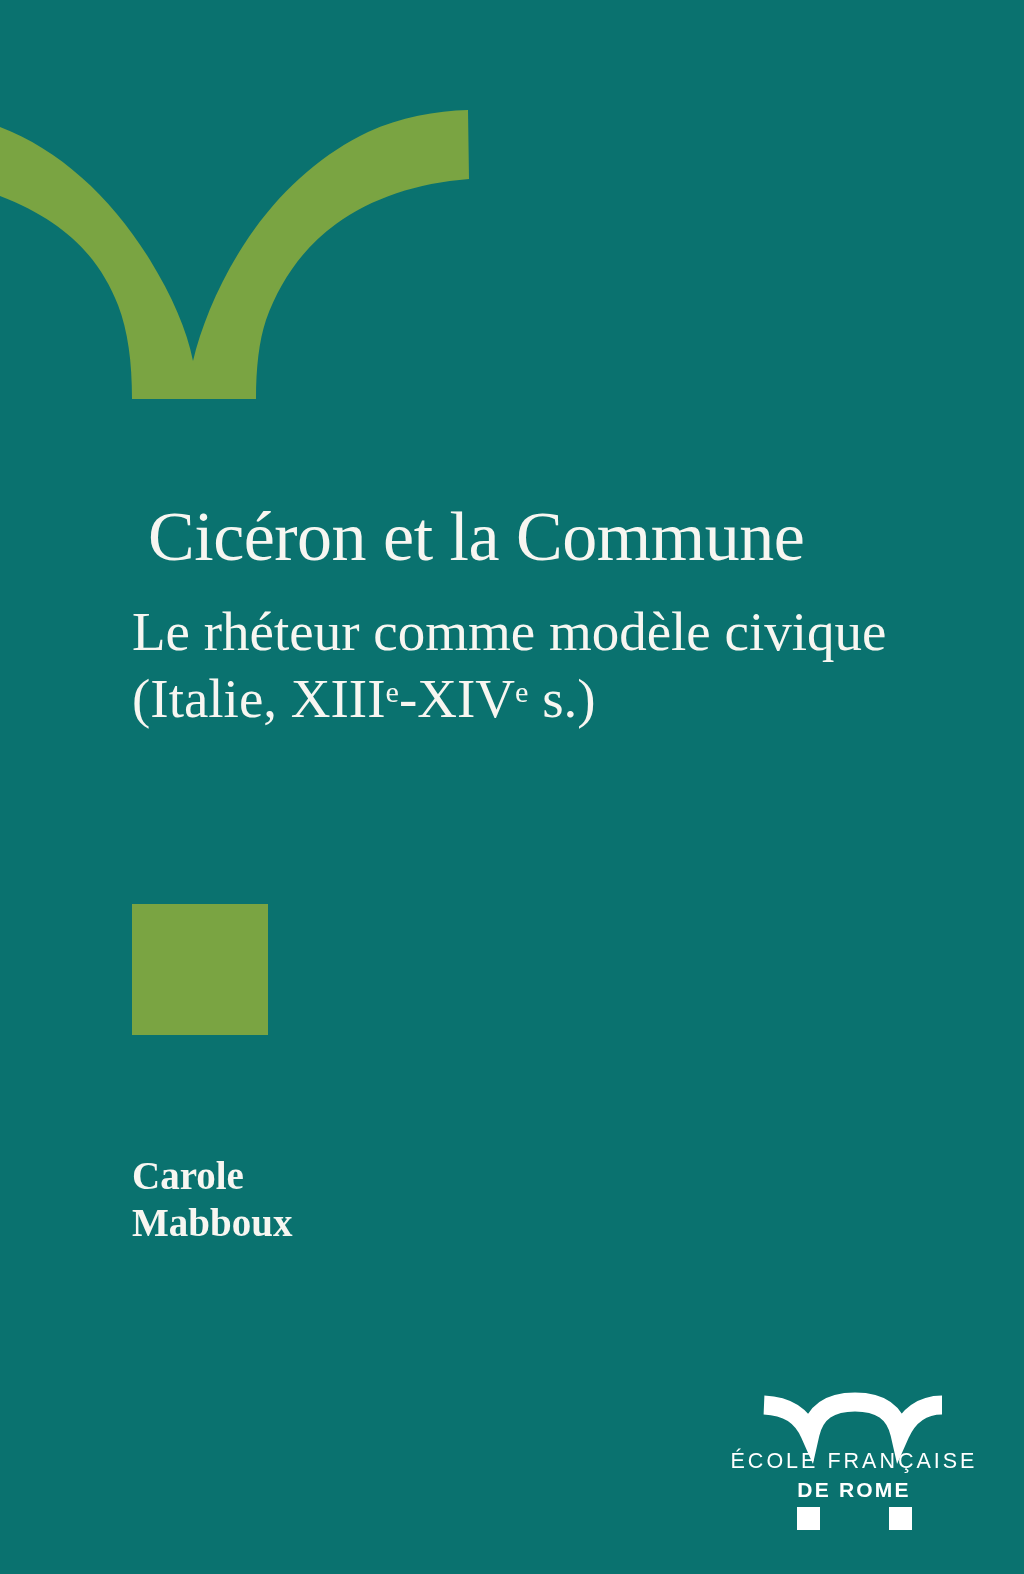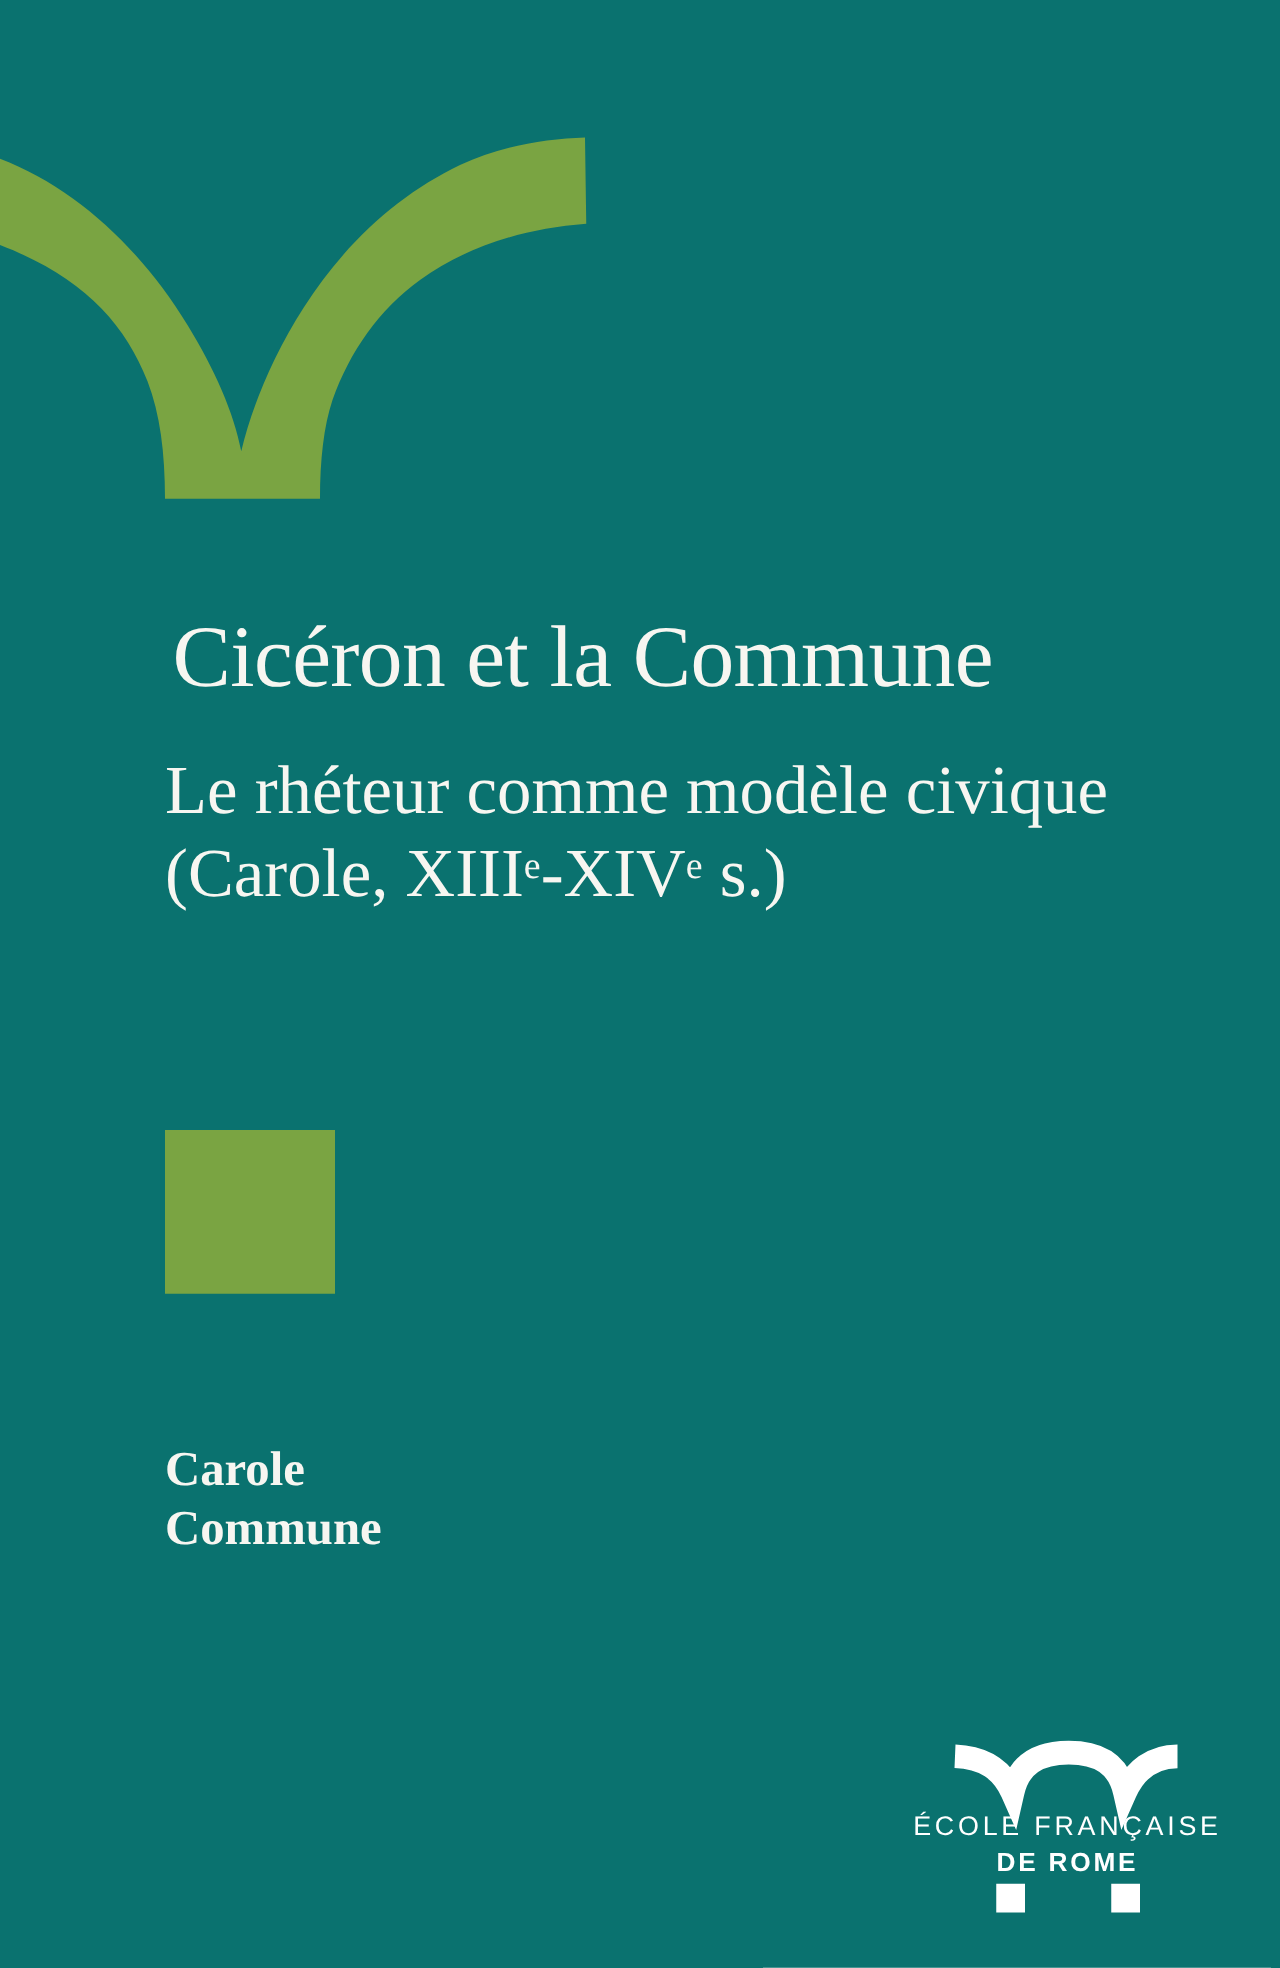--- a/index.html
+++ b/index.html
@@ -26,21 +26,21 @@
     left: 132px;
     top: 904px;
     width: 136px;
     height: 131px;
     background: #7aa442;
   }
   .title {
     position: absolute;
     left: 132px;
     top: 482px;
-    margin: 6px;
+    margin: 16px;
     color: #f7f6f1;
     font-size: 70px;
     font-weight: 400;
     line-height: 78px;
     letter-spacing: -0.5px;
     white-space: nowrap;
   }
   .subtitle {
     position: absolute;
     left: 132px;
@@ -111,28 +111,28 @@
              L 132,399
              C 132,362 128,331 118,305
              C 99,257 65,221 0,196
              Z"></path>
   </svg>
 
   <h1 class="title">Cicéron et la Commune</h1>
 
   <div class="subtitle">
     <div>Le rhéteur comme modèle civique</div>
-    <div><span>(Carole, XIII</span><sup>e</sup><span>-XIV</span><sup>e</sup><span> s.)</span></div>
+    <div><span>(Italie, XIII</span><sup>e</sup><span>-XIV</span><sup>e</sup><span> s.)</span></div>
   </div>
 
   <div class="accent-square"></div>
 
   <div class="author">
     <div>Carole</div>
-    <div>Commune</div>
+    <div>Mabboux</div>
   </div>
 
   <svg class="publisher-logo" viewBox="0 0 260 150" aria-hidden="false">
 
     <path fill="none" stroke="#ffffff" stroke-width="19" stroke-linejoin="miter" stroke-miterlimit="12" stroke-linecap="butt" d="M 34,15
              C 58,16 72,26 80,44
              C 85,22 100,12 125,12
              C 150,12 165,22 170,44
              C 178,26 192,15 212,15"></path>
 

